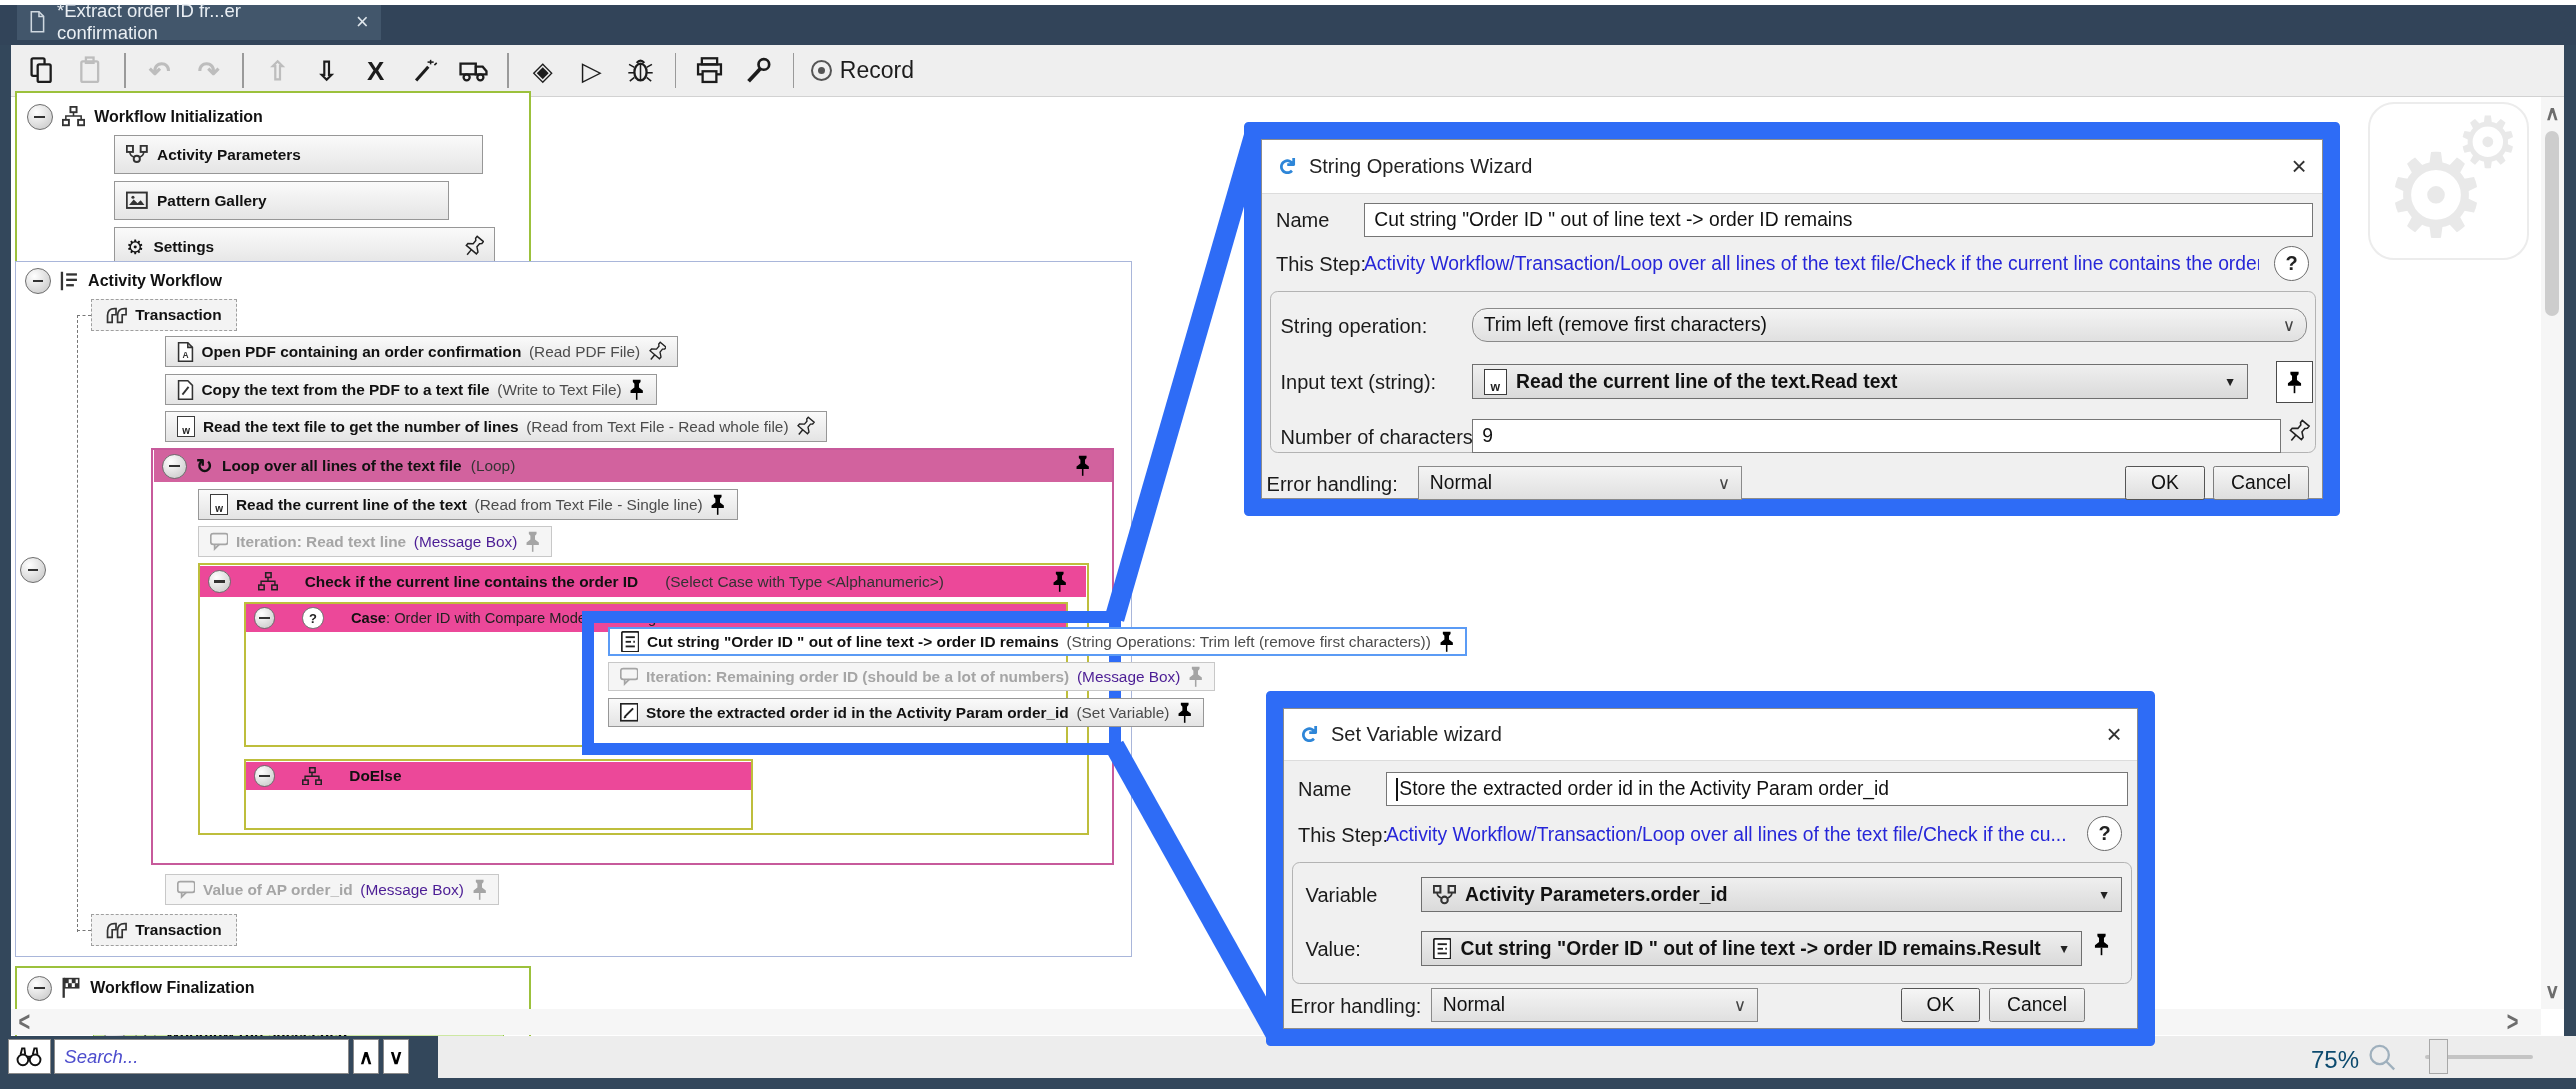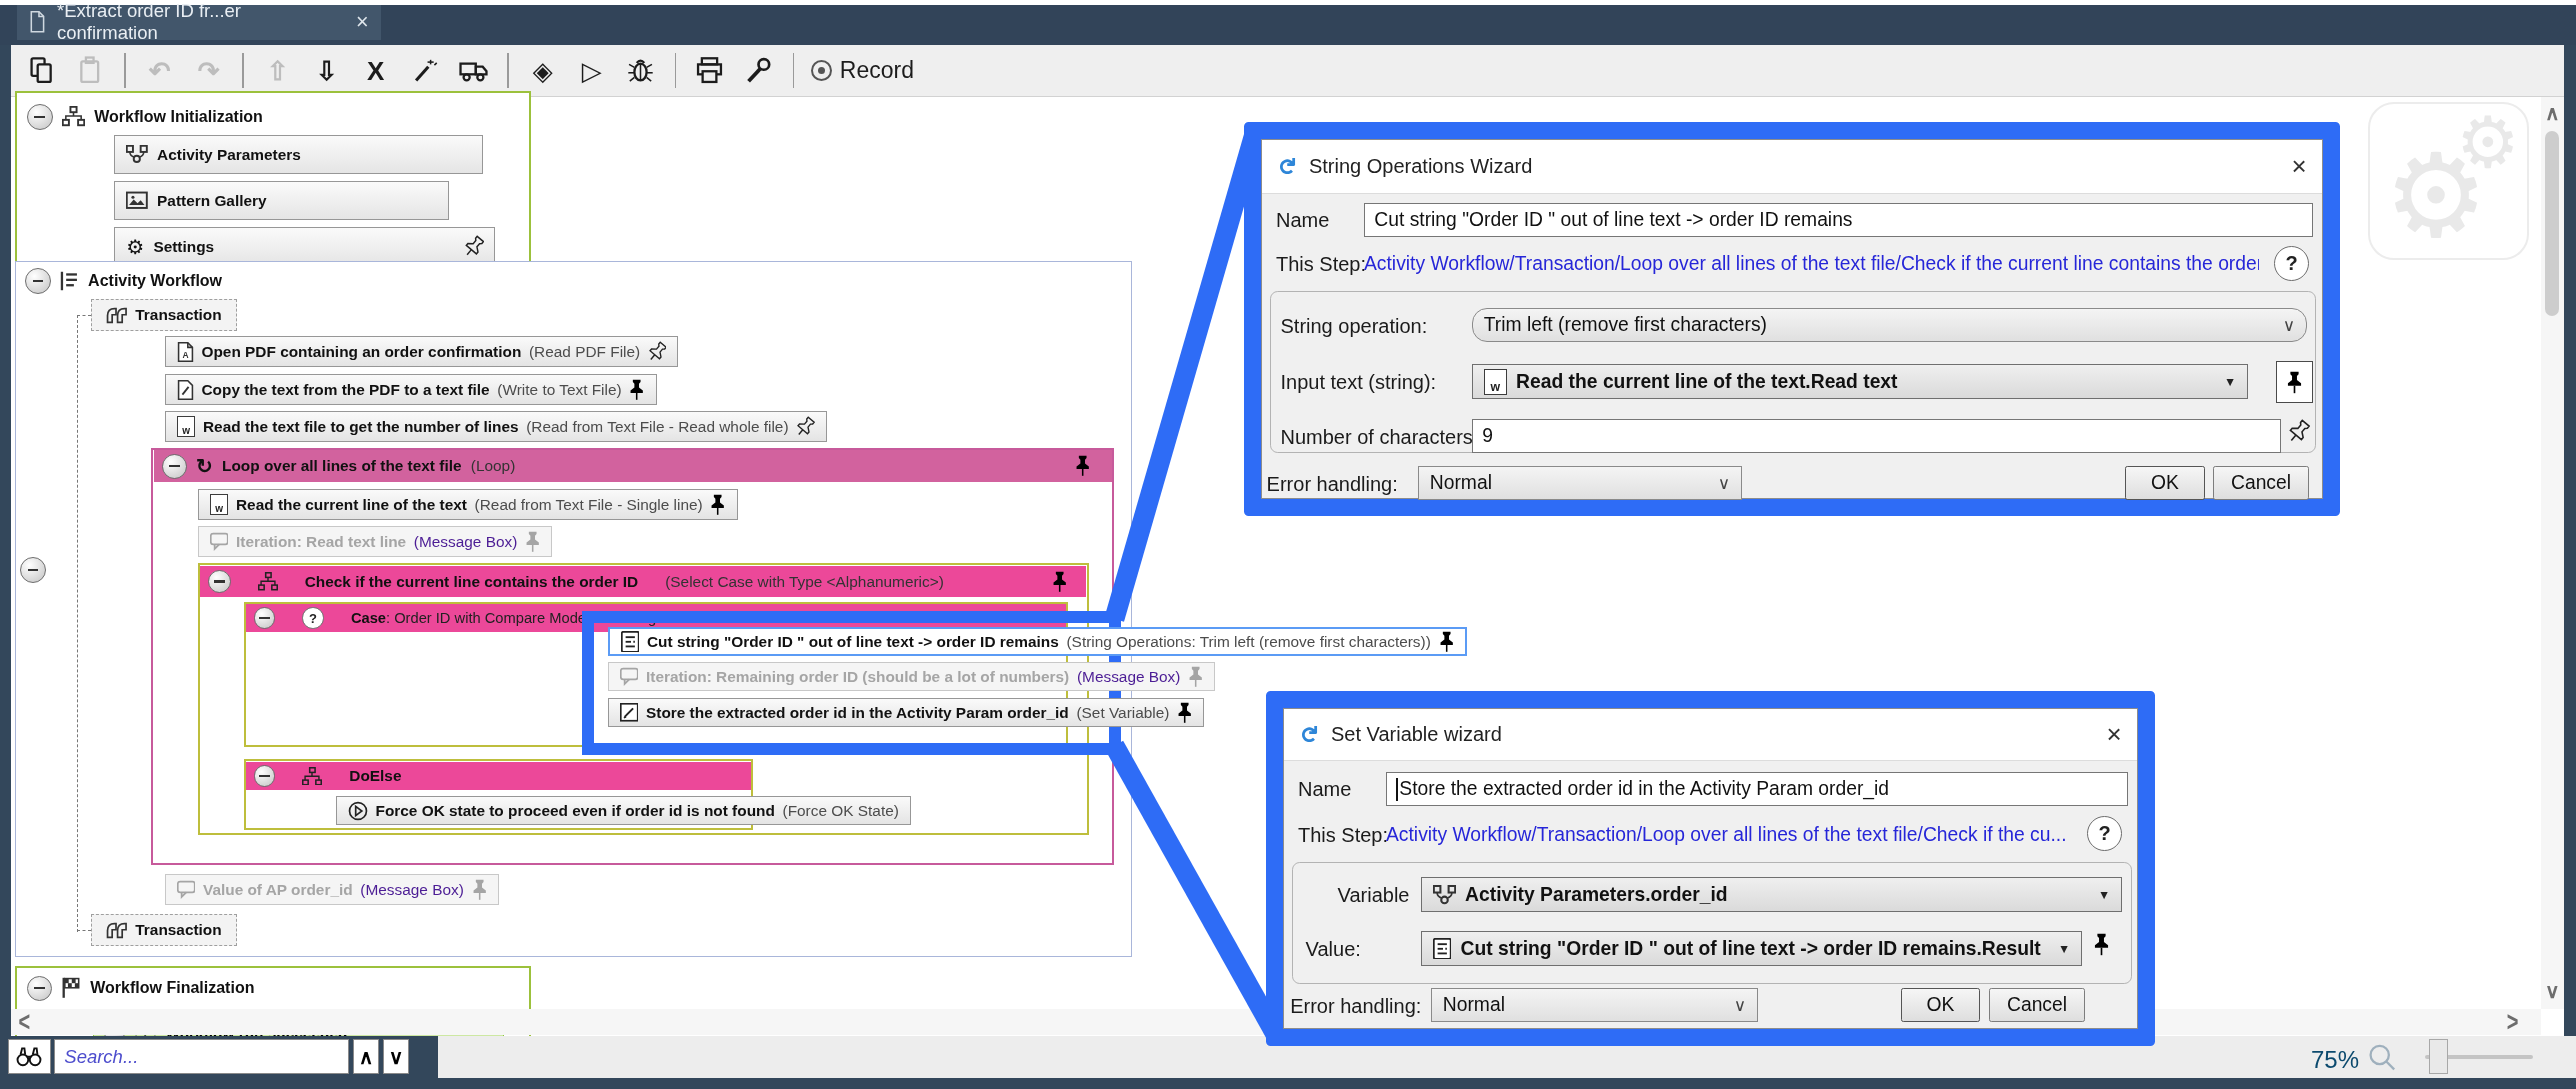--- a/index.html
+++ b/index.html
@@ -447,28 +447,20 @@
         <span class="bar"></span>
       </span>
     <svg width="20" height="18.5" viewBox="0 0 26 24">
       <rect x="10" y="1" width="7" height="6" fill="none" stroke="#222" stroke-width="2"></rect>
       <rect x="1" y="17" width="7" height="6" fill="none" stroke="#222" stroke-width="2"></rect>
       <rect x="18" y="17" width="7" height="6" fill="none" stroke="#222" stroke-width="2"></rect>
       <path d="M13 7 v5 M13 12 H4 v5 M13 12 h9 v5" fill="none" stroke="#222" stroke-width="1.8"></path>
     </svg>
     <span>DoElse</span>
   </div>
-  <div class="step" style="left:336px;top:796px;height:29px;z-index:3;">
-    <svg width="20" height="20" viewBox="0 0 26 26">
-      <circle cx="13" cy="13" r="11" fill="none" stroke="#222" stroke-width="2.2"></circle>
-      <path d="M10 7 l8 6 -8 6 z" fill="none" stroke="#222" stroke-width="2.2"></path>
-    </svg>
-    <span>Force OK state to proceed even if order id is not found</span>
-    <span class="typ">(Force OK State)</span>
-  </div>
 
   <div class="step gray" style="left:165px;top:874px;z-index:3;">
     <svg width="18.5" height="18.5" viewBox="0 0 24 24">
       <rect x="1" y="2" width="22" height="14" rx="3" fill="none" stroke="#a5a5a5" stroke-width="2.2"></rect>
       <path d="M6 16 v6 l6-6" fill="none" stroke="#a5a5a5" stroke-width="2.2"></path>
     </svg>
     <span>Value of AP order_id</span>
     <span class="typ">(Message Box)</span>
     <span style="color:#a5a5a5;">
       <svg class="pinsvg" width="15.4" height="21.6" viewBox="0 0 20 28">
@@ -578,21 +570,21 @@
     <span class="dlabel" style="left:14px;top:69px;">Name</span>
     <div class="dinput" style="left:102px;top:63px;width:742px;height:34px;">
       <span style="width:1.5px;height:23px;background:#111;margin-right:1.5px;flex:none;"></span>
       <span>Store the extracted order id in the Activity Param order_id</span>
     </div>
     <span class="dlabel" style="left:14px;top:115px;">This Step:</span>
     <span class="dlink" style="left:102px;top:115px;max-width:687px;">Activity Workflow/Transaction/Loop over all lines of the text file/Check if the cu...</span>
     <span class="qcirc abs" style="left:803px;top:107px;width:35px;height:35px;font-size:20px;">?</span>
 
     <div class="groupbox" style="left:7.7px;top:153px;width:840px;height:122px;"></div>
-    <span class="dlabel" style="left:21.6px;top:175px;margin-left:32px;">Variable</span>
+    <span class="dlabel" style="left:21.6px;top:175px;">Variable</span>
     <div class="dcombo" style="left:137px;top:168px;width:701px;height:35px;">
       <svg width="23" height="20" viewBox="0 0 28 24">
         <rect x="1" y="1" width="8" height="8" fill="none" stroke="#333" stroke-width="2.5"></rect>
         <rect x="19" y="1" width="8" height="8" fill="none" stroke="#333" stroke-width="2.5"></rect>
         <circle cx="14" cy="18" r="4" fill="none" stroke="#333" stroke-width="2.5"></circle>
         <path d="M5 9 Q5 14 11 16 M23 9 Q23 14 17 16" fill="none" stroke="#333" stroke-width="2"></path>
       </svg>
       <span>Activity Parameters.order_id</span>
       <span class="carrow">▼</span>
     </div>

